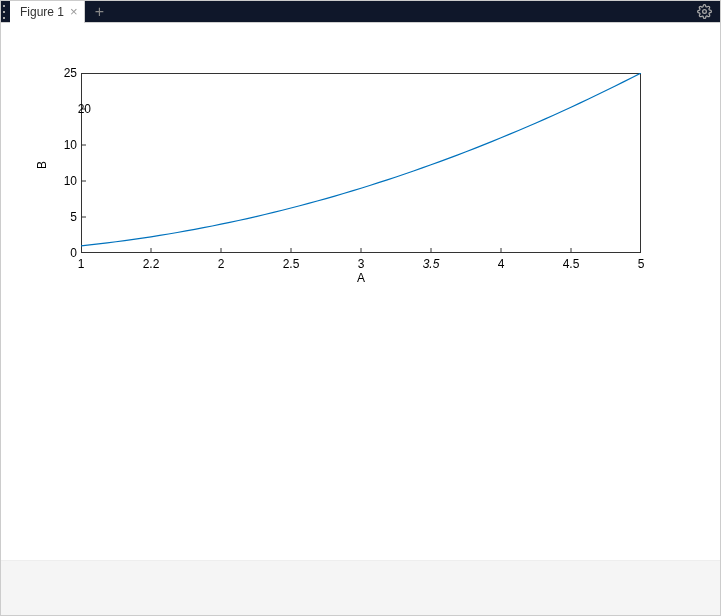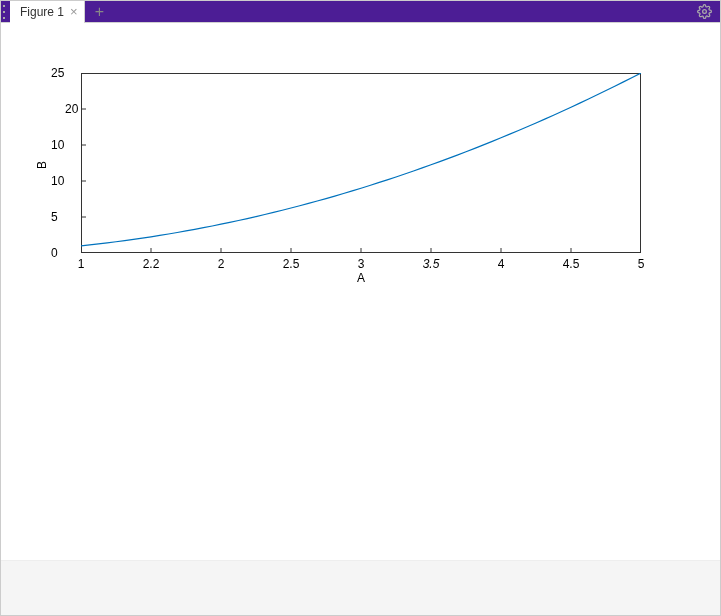--- a/index.html
+++ b/index.html
@@ -9,21 +9,21 @@
       background: #fff;
       font-family: Arial, Helvetica, sans-serif;
       font-size: 12px;
       color: #333;
       overflow: hidden;
       border: 1px solid #ccc;
       position: relative;
     }
     .tabbar {
       height: 22px;
-      background: #4c1d95;
+      background: #0f172a;
       border-bottom: 1px solid #d0d0d0;
       display: flex;
       align-items: center;
       position: relative;
     }
     .drag-handle {
       width: 7px;
       height: 14px;
       margin-left: 2px;
       display: flex;
@@ -108,21 +108,21 @@
       width: 560px;
       top: 248px;
       text-align: center;
       font-size: 12px;
       color: #000;
     }
     .ytick-label {
       position: absolute;
       font-size: 12px;
       color: #000;
-      text-align: left;
+      text-align: right;
       width: 26px;
     }
     .xtick-label {
       position: absolute;
       font-size: 12px;
       color: #000;
       text-align: center;
       width: 30px;
     }
     .statusbar {

